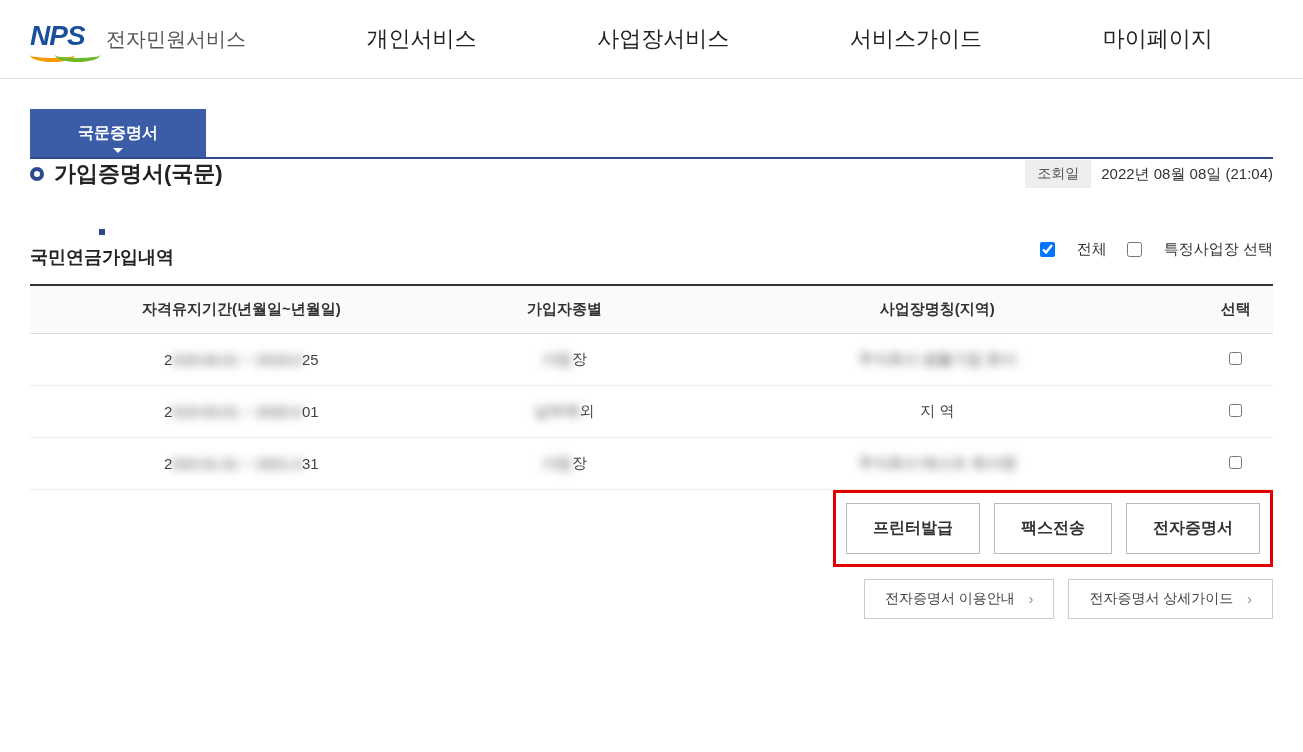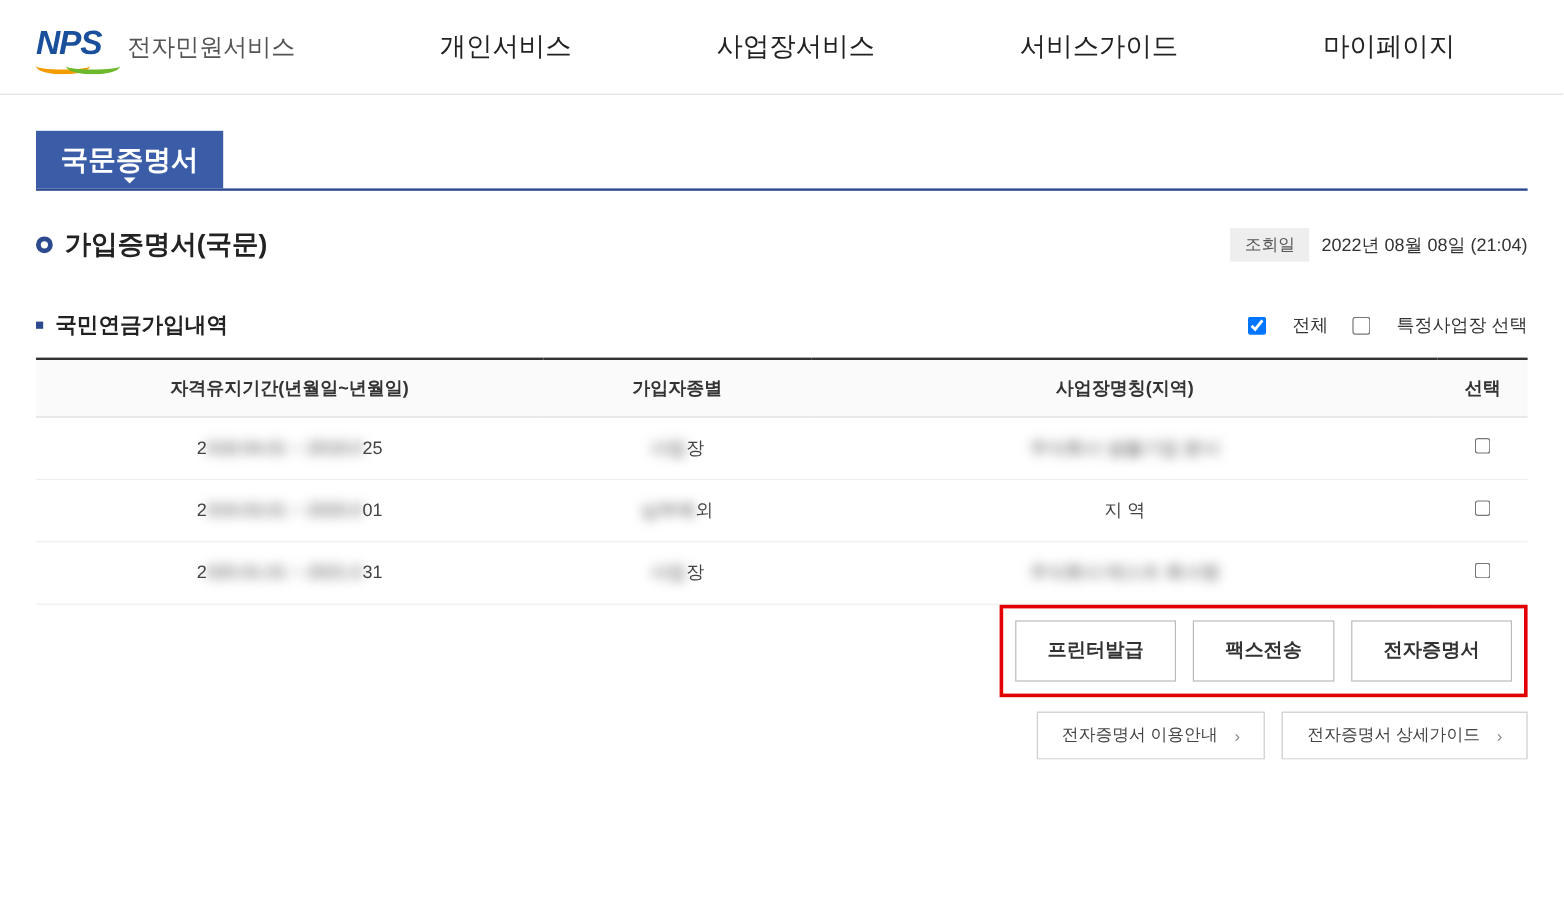--- a/index.html
+++ b/index.html
@@ -71,26 +71,26 @@
       cursor: pointer;
     }
     .content {
       padding: 30px;
     }
     .tabs {
       display: flex;
       border-bottom: 2px solid #2e4a8f;
     }
     .tab {
-      width: 156px;
+      width: 176px;
       height: 48px;
       display: flex;
       align-items: center;
       justify-content: center;
-      font-size: 23px;
+      font-size: 16px;
       cursor: pointer;
       position: relative;
     }
     .tab.active {
       background: #3b5da8;
       color: #fff;
       font-weight: 600;
     }
     .tab.active::after {
       content: "";
@@ -105,21 +105,20 @@
     .tab.inactive {
       background: #f7f7f7;
       border: 1px solid #ddd;
       border-bottom: none;
       color: #555;
     }
     .title-row {
       display: flex;
       justify-content: space-between;
       align-items: center;
-      margin-top: 30px;
     }
     .title-left {
       display: flex;
       align-items: center;
       gap: 10px;
     }
     .bullet-circle {
       width: 14px;
       height: 14px;
       border: 4px solid #2e4a8f;
@@ -168,20 +167,21 @@
     .section-row {
       display: flex;
       justify-content: space-between;
       align-items: center;
       margin-top: 40px;
     }
     .section-left {
       display: flex;
       align-items: center;
       gap: 10px;
+      flex-direction: column;
     }
     .bullet-square {
       width: 6px;
       height: 6px;
       background: #2e4a8f;
     }
     .section-title {
       font-size: 18px;
       font-weight: 600;
       color: #222;

